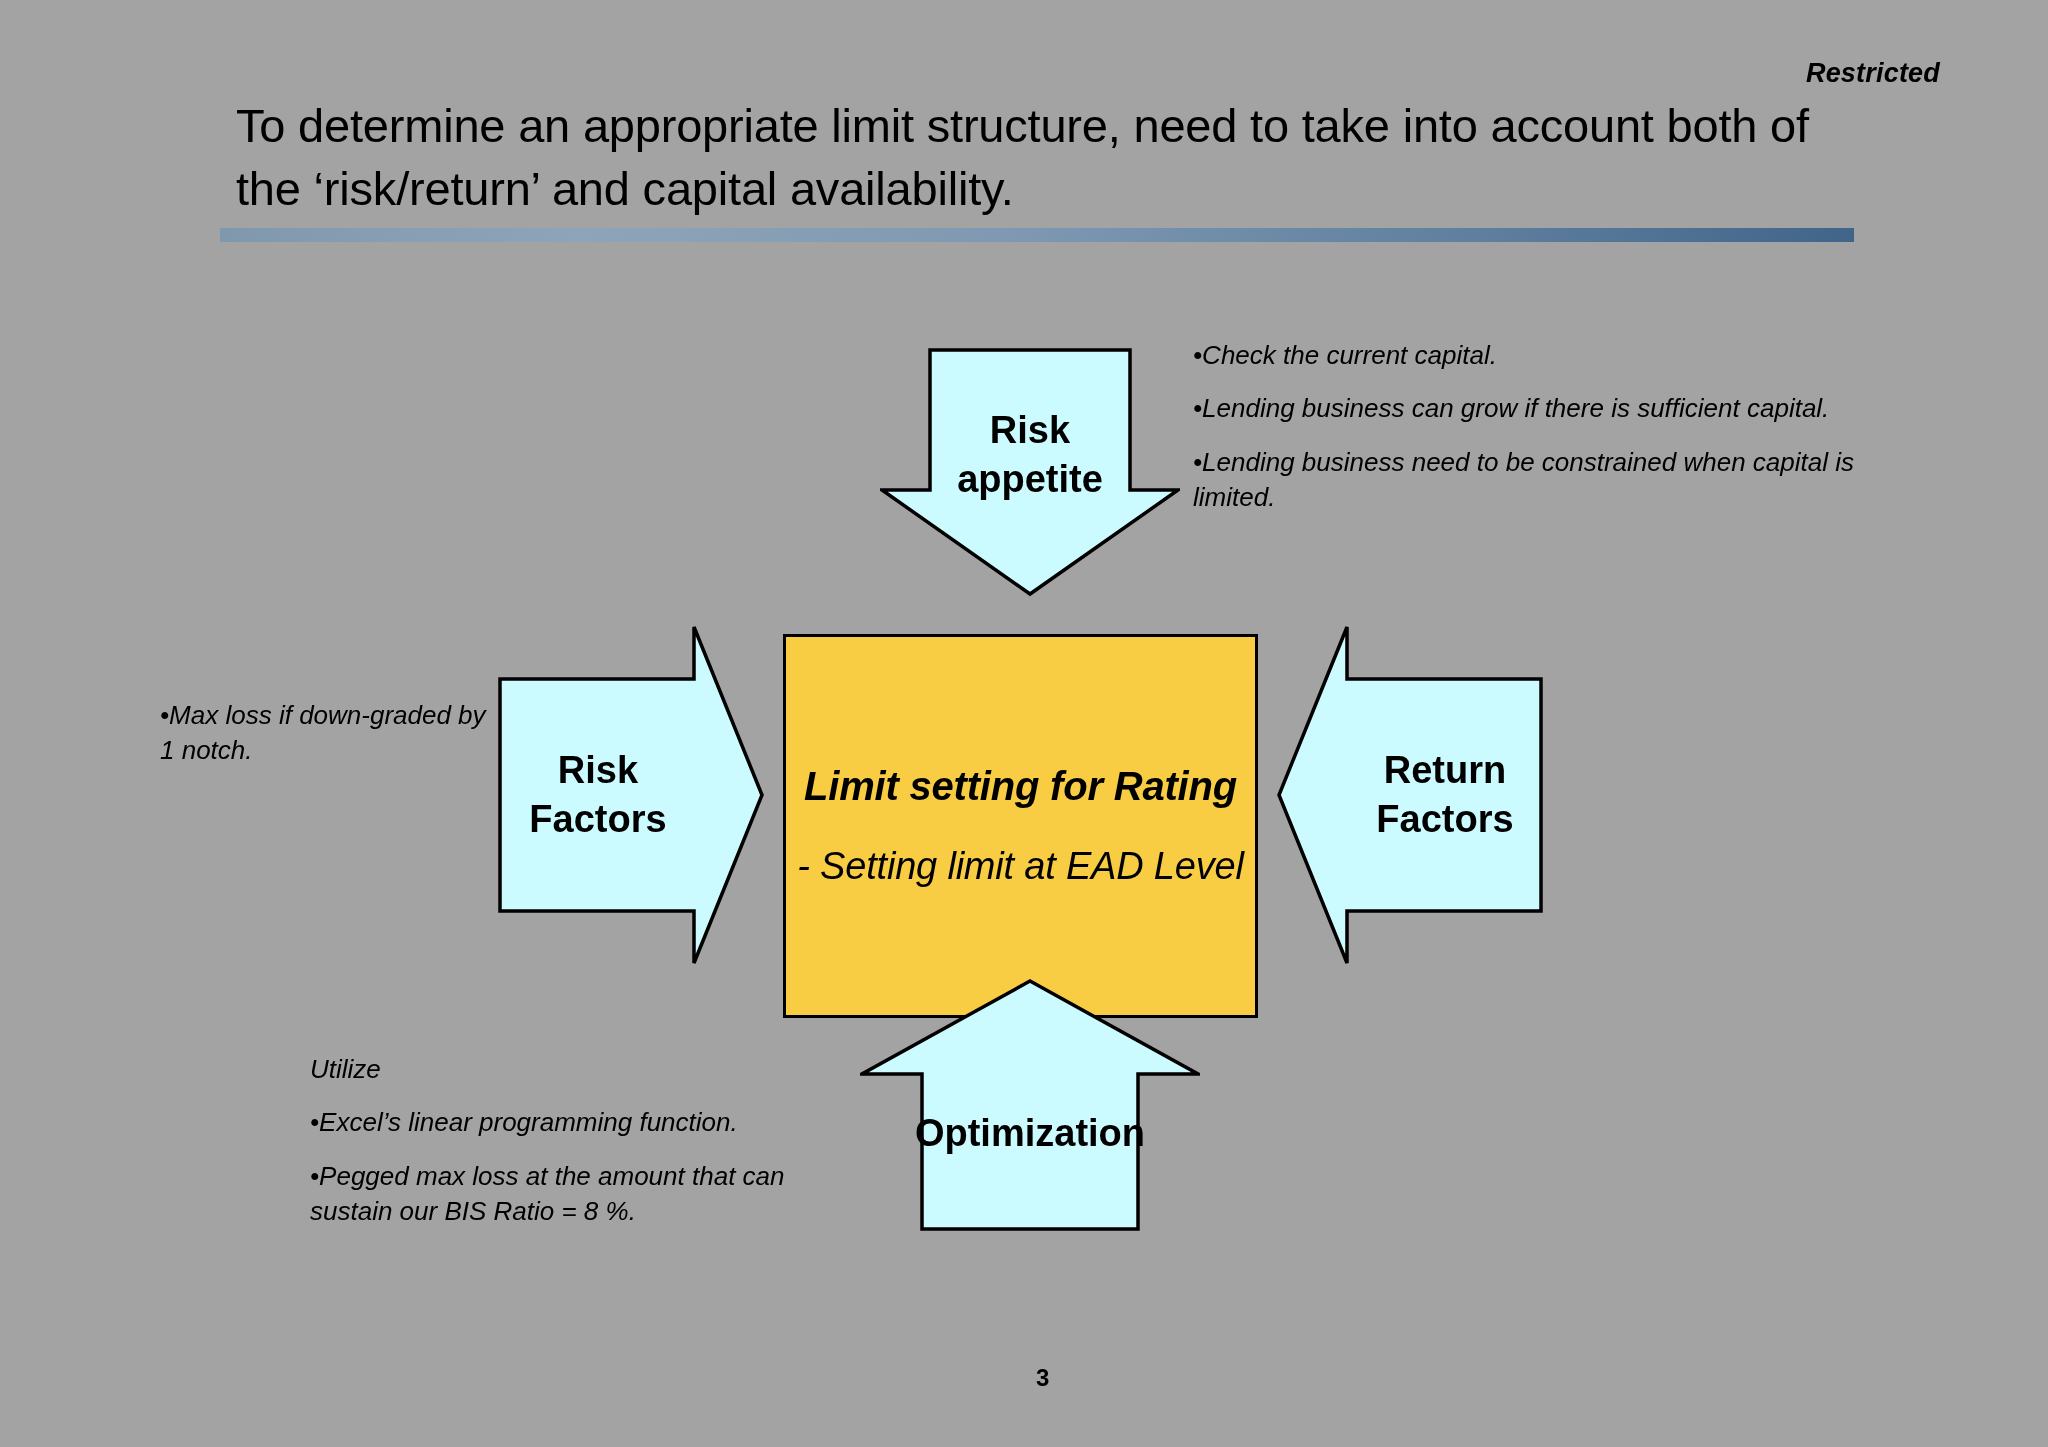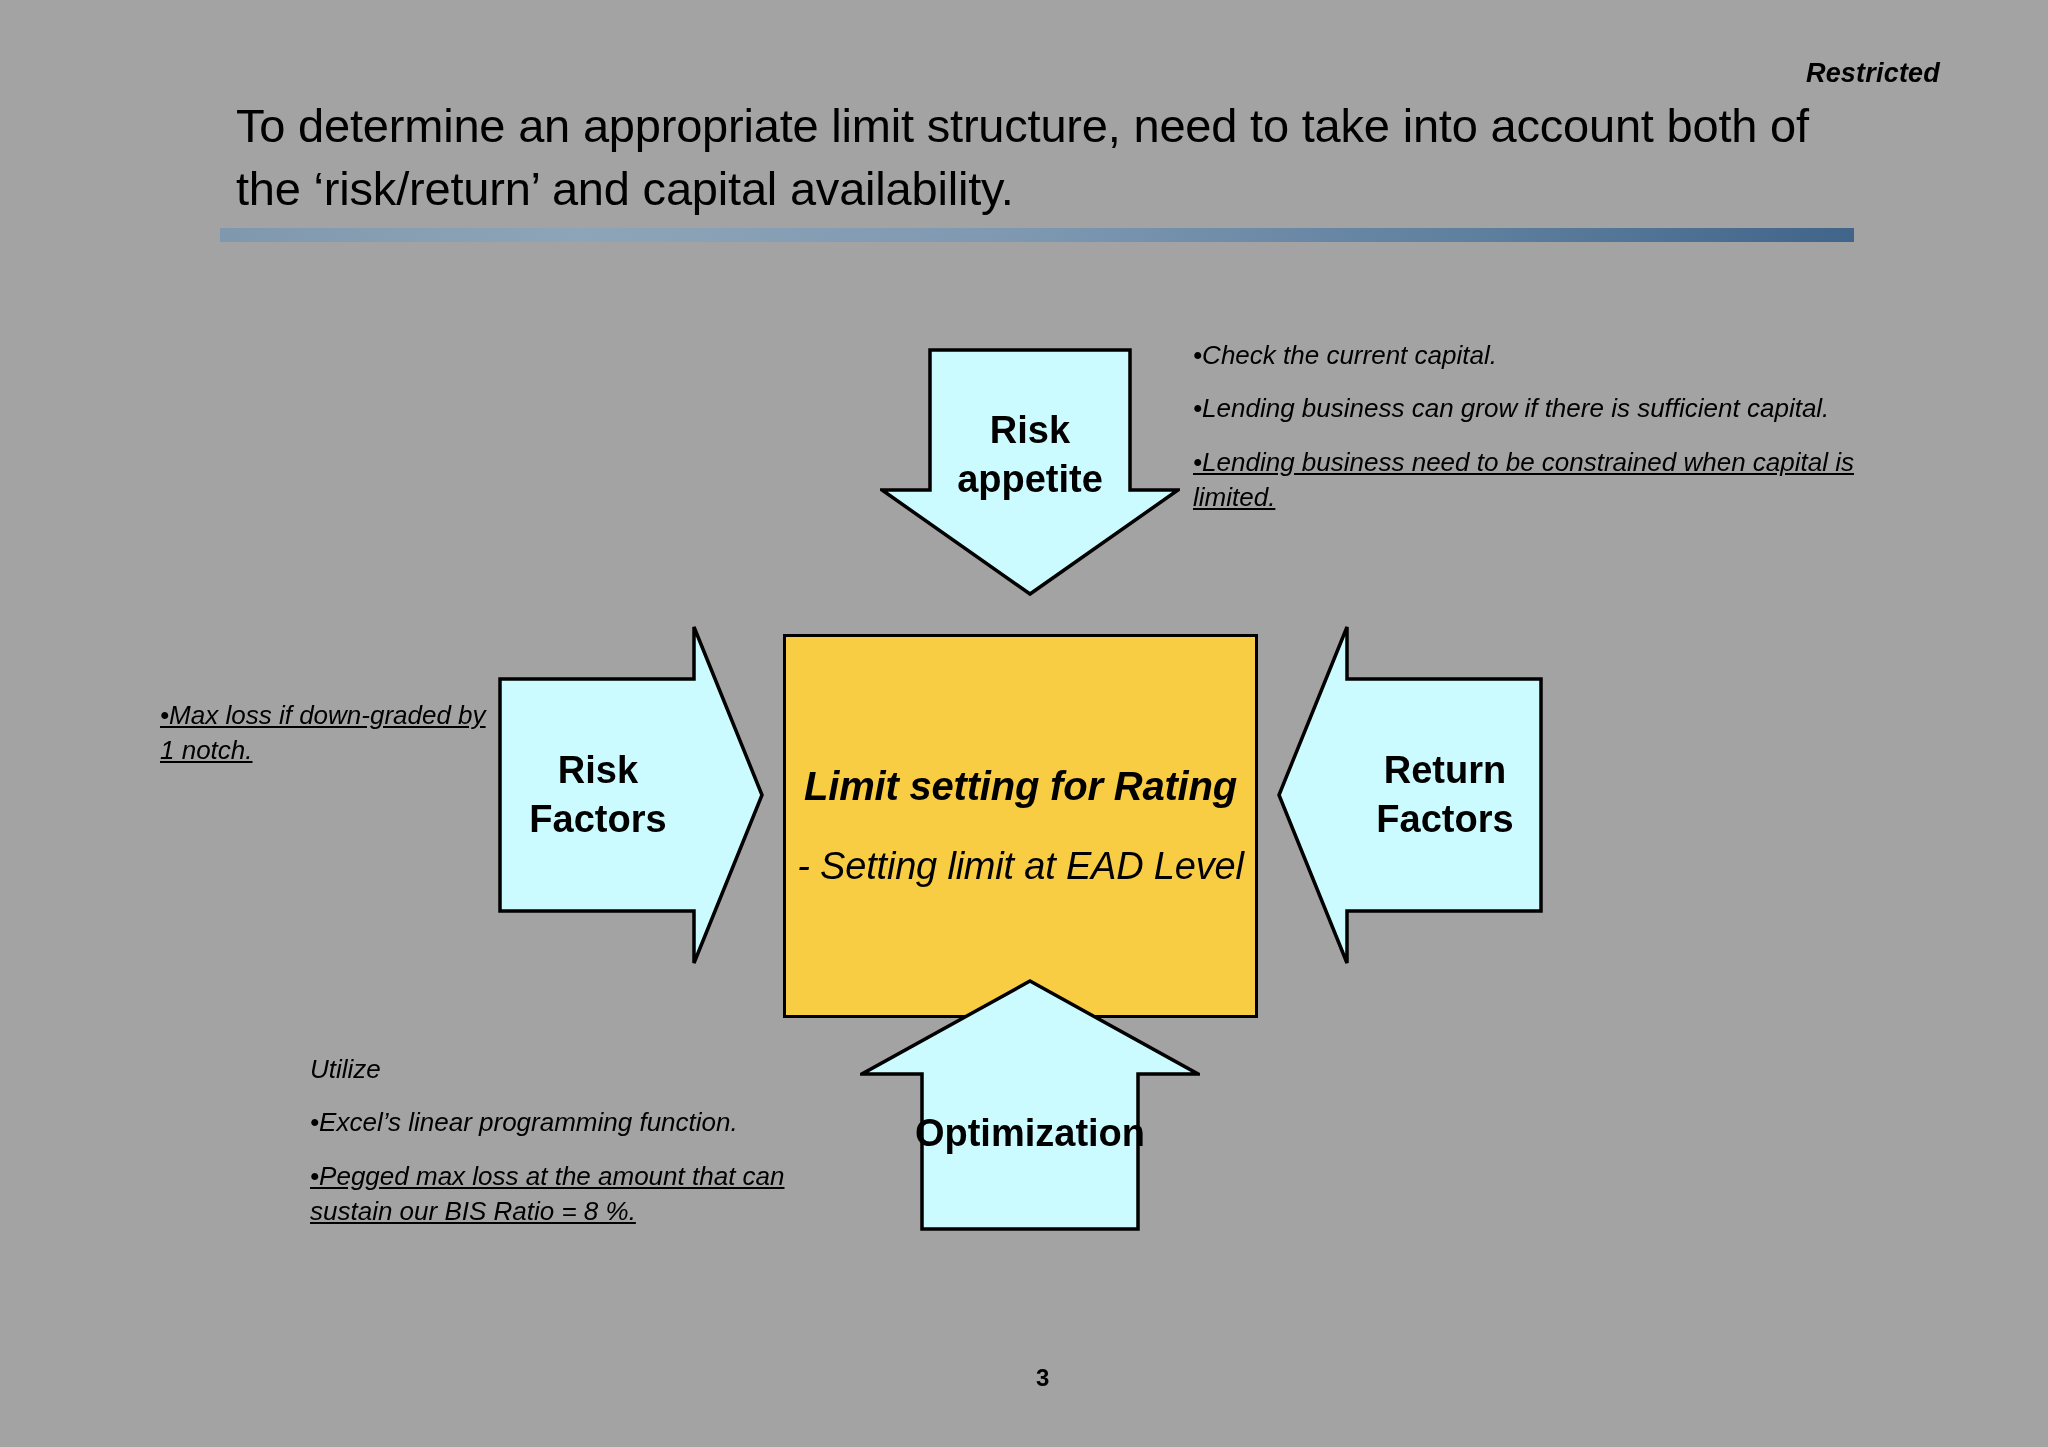--- a/index.html
+++ b/index.html
@@ -97,21 +97,21 @@
   .arrow-svg { position: absolute; }
 
   
   .txt {
     position: absolute;
     font-style: italic;
     font-size: 26px;
     line-height: 1.36;
   }
   .txt p { margin: 0 0 18px 0; }
-  .txt p:last-child { margin-bottom: 0; text-decoration: underline; }
+  .txt p:last-child { margin-bottom: 0; }
 
   .txt-top-right { left: 1193px; top: 338px; width: 710px; }
   .txt-left      { left: 160px;  top: 698px; width: 330px; }
   .txt-right     { left: 1547px; top: 706px; width: 360px; }
   .txt-bottom    { left: 310px;  top: 1052px; width: 560px; }
 
   
   .page-num {
     position: absolute;
     left: 1036px;

